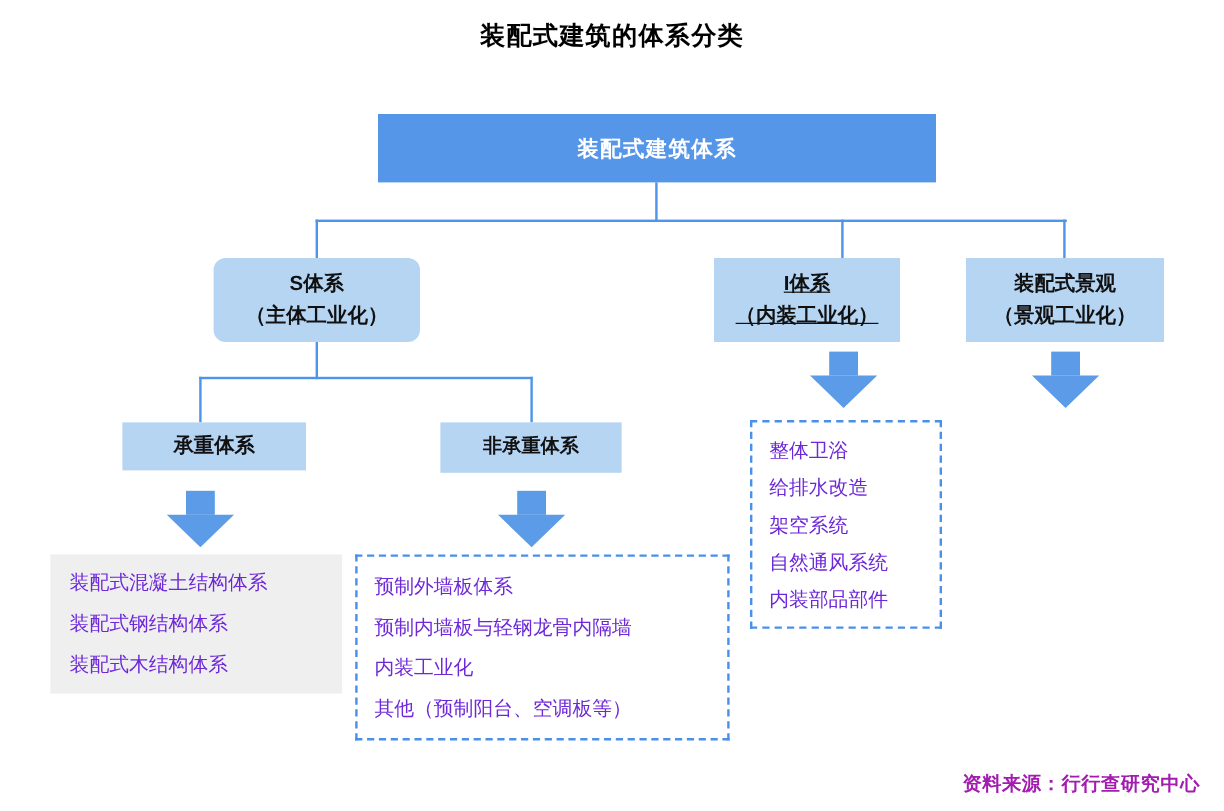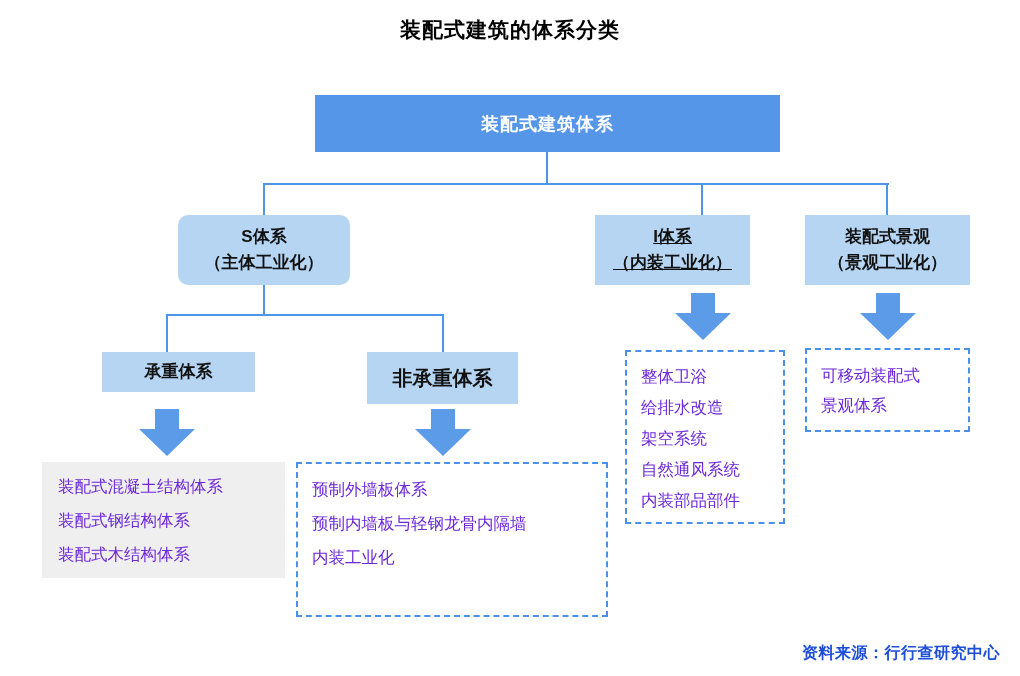--- a/index.html
+++ b/index.html
@@ -43,21 +43,21 @@
   .node-light {
     background: #B5D5F3;
     color: #111;
     font-size: 17px;
     line-height: 26px;
   }
   .node-s    { left: 178px; top: 215px; width: 172px; height: 70px; border-radius: 10px; }
   .node-i    { left: 595px; top: 215px; width: 155px; height: 70px; text-decoration: underline; }
   .node-land { left: 805px; top: 215px; width: 165px; height: 70px; }
   .node-load    { left: 90px;  top: 352px; width: 153px; height: 40px; font-size: 17px; margin-left: 12px; }
-  .node-nonload { left: 367px; top: 352px; width: 151px; height: 52px; font-size: 20px; }
+  .node-nonload { left: 367px; top: 352px; width: 151px; height: 42px; font-size: 16px; }
 
   .connector {
     position: absolute;
     background: #4E94E8;
   }
 
   .list-box {
     position: absolute;
     font-size: 16.5px;
     color: #6d28d9;
@@ -109,21 +109,21 @@
   .arrow-load    { left: 139px; top: 409px; }
   .arrow-nonload { left: 415px; top: 409px; }
   .arrow-i       { left: 675px; top: 293px; }
   .arrow-land    { left: 860px; top: 293px; }
 
   .source-note {
     position: absolute;
     top: 643px; right: 20px;
     font-size: 16px;
     font-weight: 700;
-    color: #1d4ed8;
+    color: #a21caf;
     letter-spacing: 0.5px;
   }
 </style>
 </head>
 <body>
 
 <div class="canvas">
 
   <div class="diagram-title">装配式建筑的体系分类</div>
 
@@ -182,30 +182,27 @@
   <div class="list-box gray-box">
     <div class="line">装配式混凝土结构体系</div>
     <div class="line">装配式钢结构体系</div>
     <div class="line">装配式木结构体系</div>
   </div>
 
   <div class="list-box dashed-box box-nonload-list">
     <div class="line">预制外墙板体系</div>
     <div class="line">预制内墙板与轻钢龙骨内隔墙</div>
     <div class="line">内装工业化</div>
+    <div class="line">其他（预制阳台、空调板等）</div>
   </div>
 
   <div class="list-box dashed-box box-i-list">
     <div class="line">整体卫浴</div>
     <div class="line">给排水改造</div>
     <div class="line">架空系统</div>
     <div class="line">自然通风系统</div>
     <div class="line">内装部品部件</div>
   </div>
 
-  <div class="list-box dashed-box box-land-list">
-    <div class="line">可移动装配式</div>
-    <div class="line">景观体系</div>
-  </div>
 
   <div class="source-note">资料来源：行行查研究中心</div>
 
 </div>
 
 </body></html>

